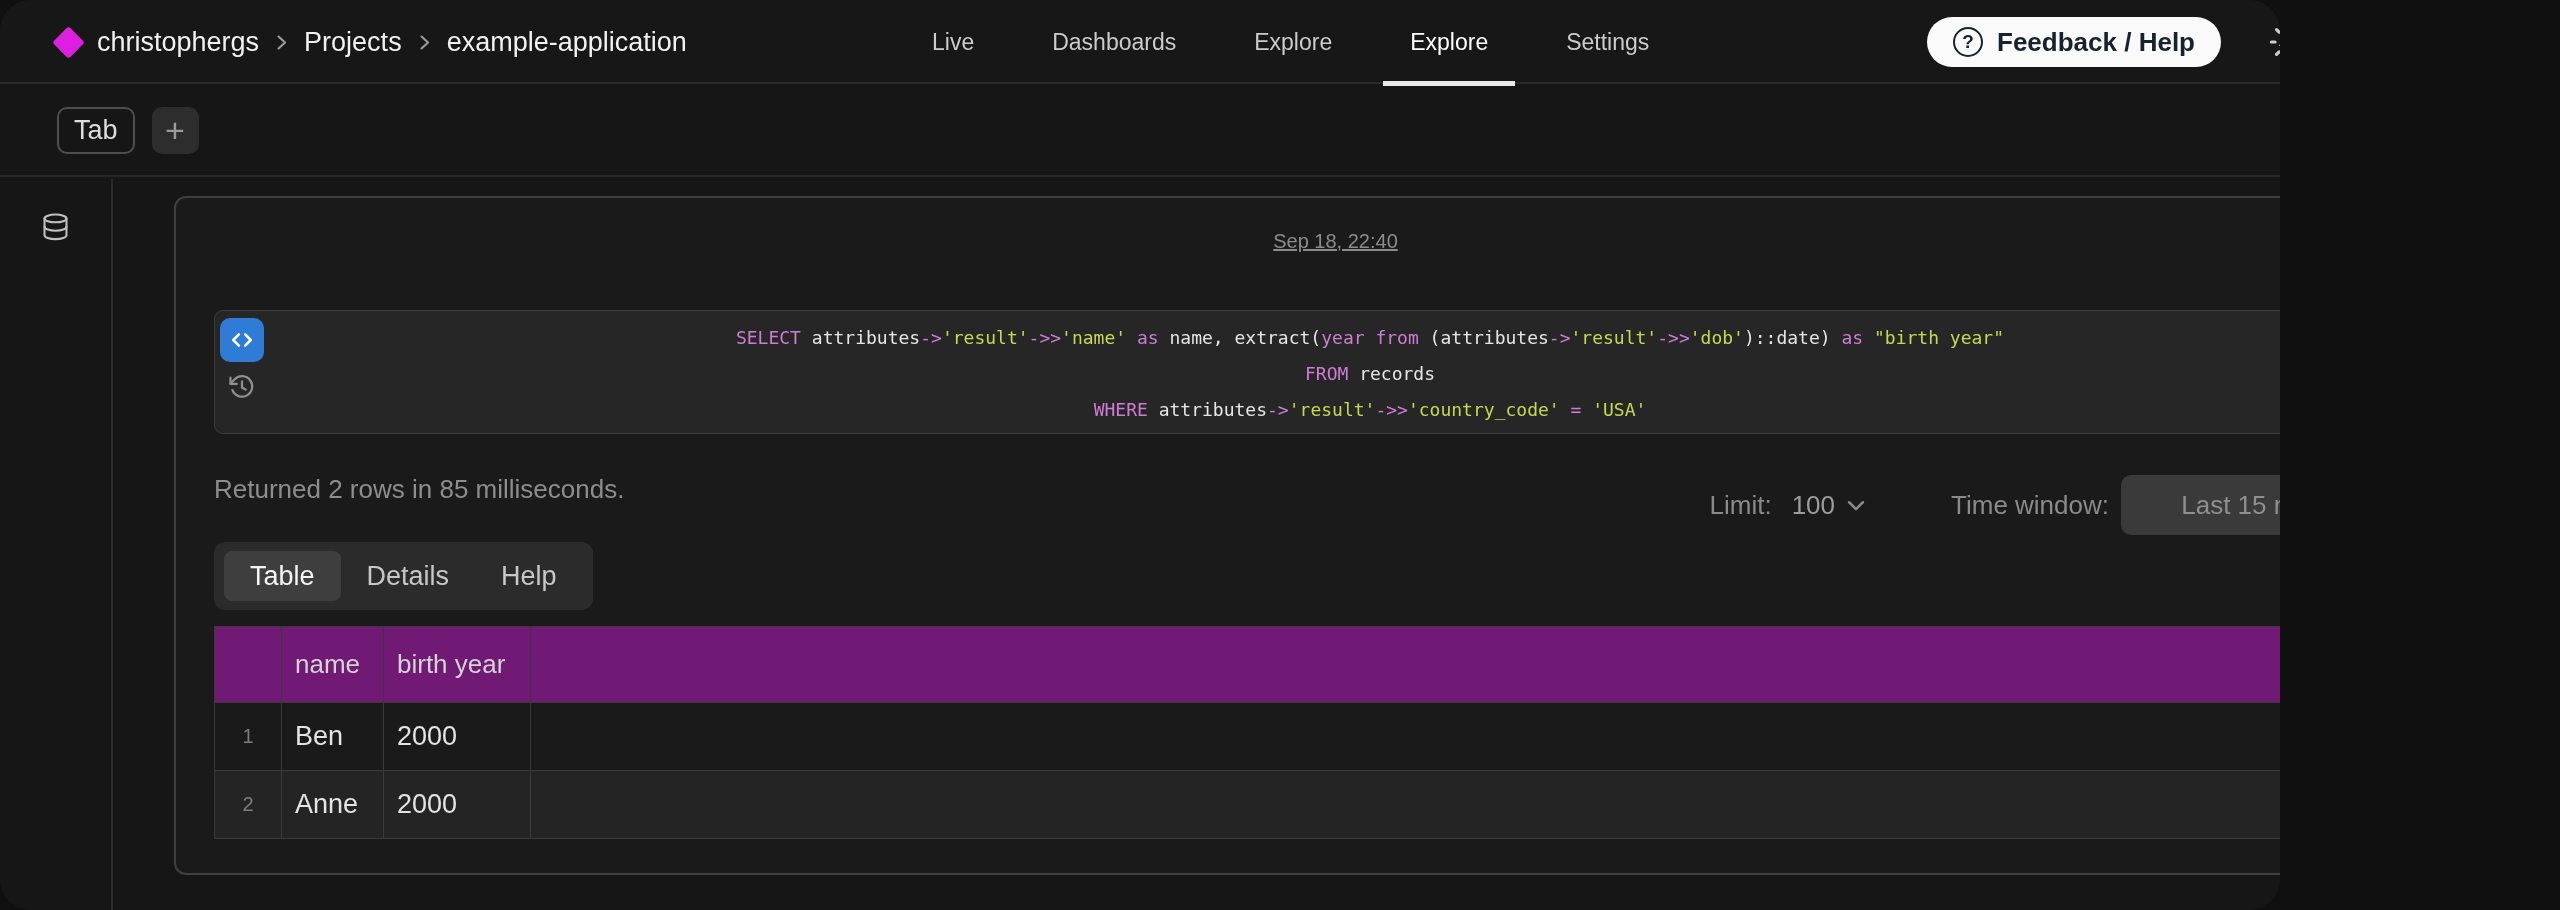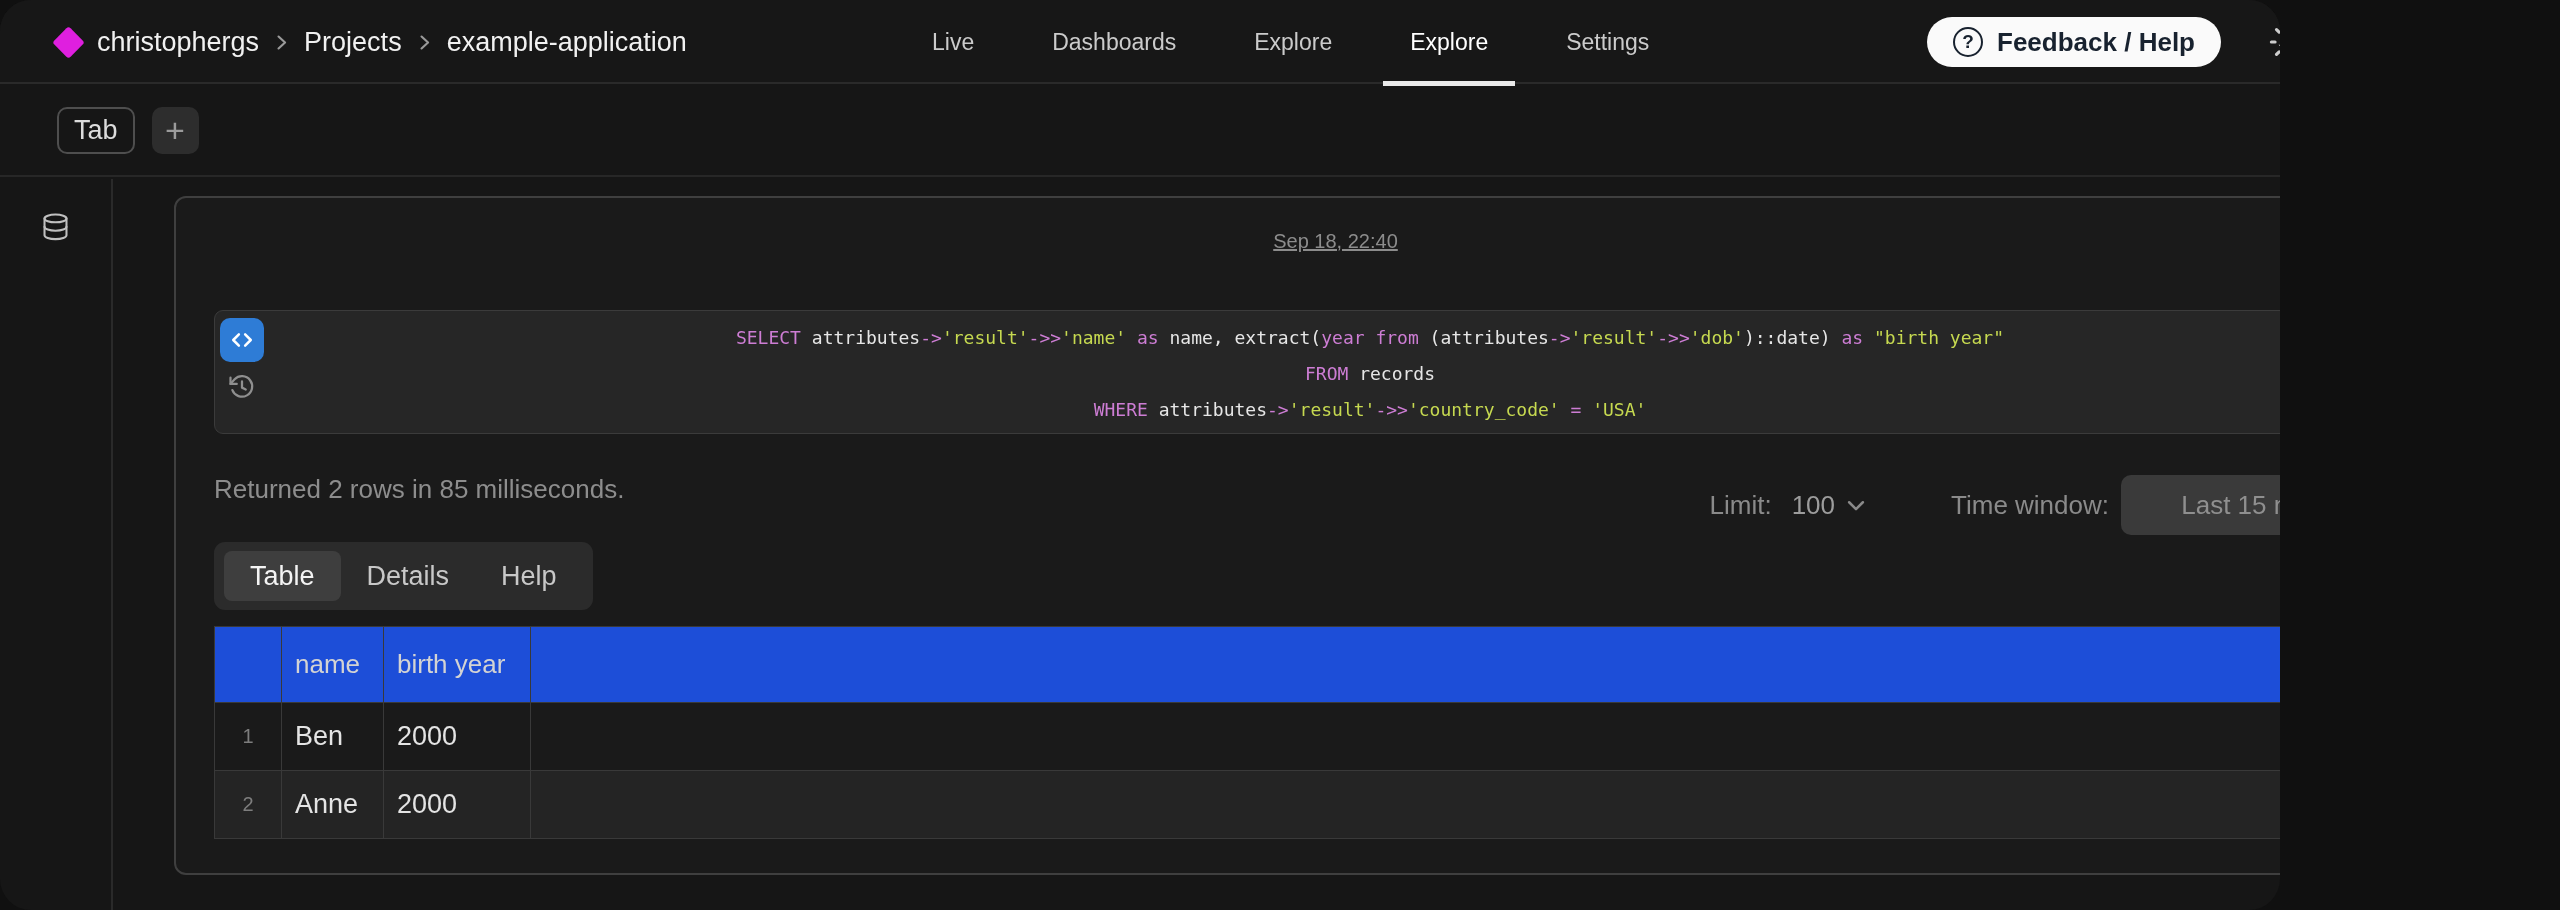--- a/index.html
+++ b/index.html
@@ -78,21 +78,21 @@
     color:#8f8f8f; font-size:26px; font-family:inherit; display:flex; align-items:center; justify-content:center; gap:10px; }
   .chev-d { width:22px; height:22px; stroke:#8a8a8a; fill:none; stroke-width:1.8; stroke-linecap:round; stroke-linejoin:round; }
   
   .seg { margin-top:6px; display:inline-flex; align-items:center; background:#2b2b2b; border-radius:11px; padding:9px 10px; height:68px; }
   .seg-item { height:50px; padding:0 26px; display:flex; align-items:center; border:none; background:transparent;
     color:#c8c8c8; font-size:27px; font-family:inherit; border-radius:8px; }
   .seg-item.active { background:#3e3e3e; color:#f4f4f4; font-weight:500; }
   
   .results { margin-top:16px; width:2247px; border-collapse:collapse; table-layout:fixed; }
   .results th, .results td { border:1px solid #393939; text-align:left; padding:0 0 0 13px; overflow:hidden; }
-  .results th { height:76px; background:#1d4ed8; font-size:26px; font-weight:500; color:#d3d3d3; }
+  .results th { height:76px; background:#701a75; font-size:26px; font-weight:500; color:#d3d3d3; }
   .results td { height:68px; font-size:27px; color:#e4e4e4; }
   .results .col-num { width:67px; text-align:center; padding:0; }
   .results td.col-num { font-size:20px; color:#7d7d7d; }
   .results .col-name { width:102px; }
   .results .col-year { width:147px; }
   .results tbody tr:nth-child(2) { background:#242424; }
   svg.ic { display:block; }
 </style>
 </head>
 <body>

